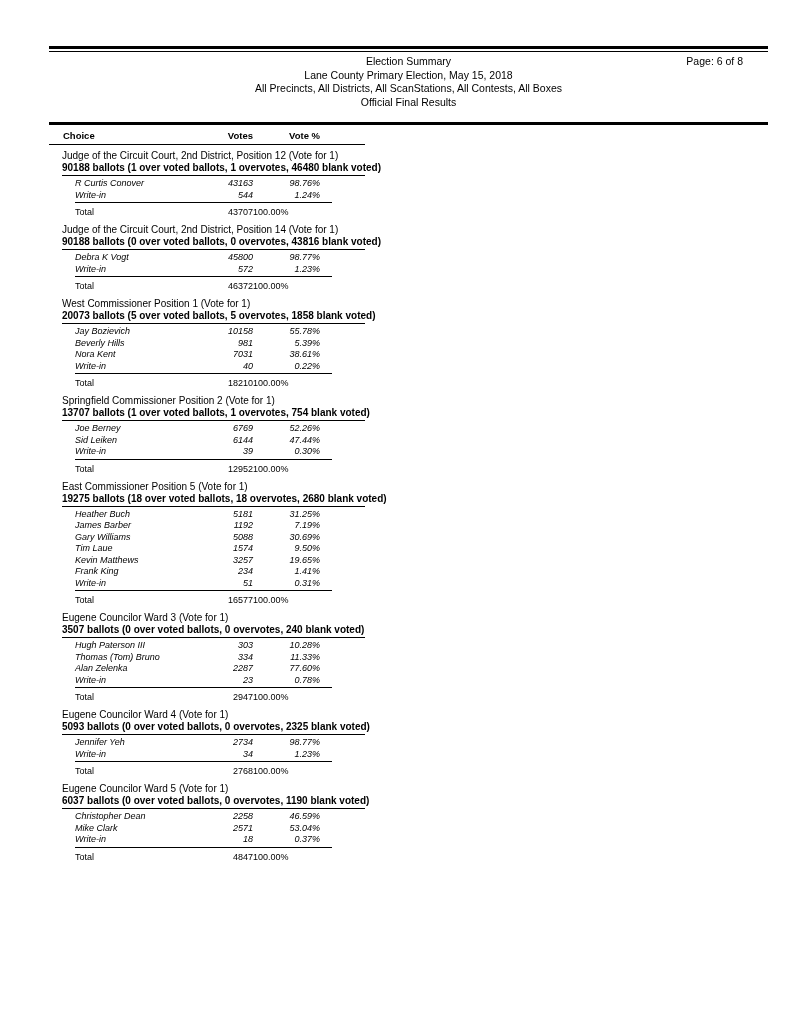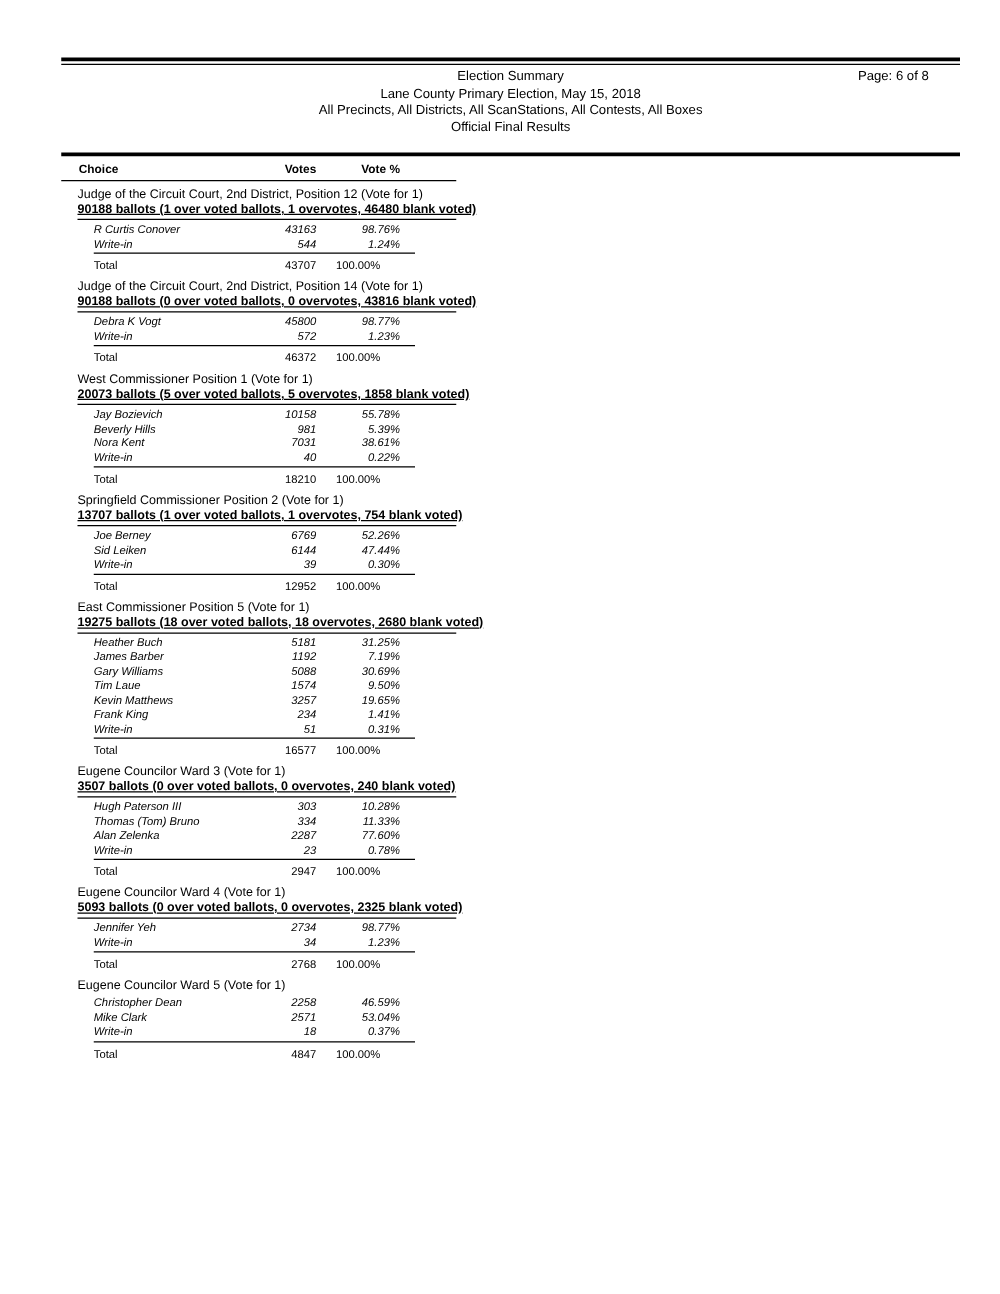--- a/index.html
+++ b/index.html
@@ -67,21 +67,20 @@
   }
   .contest-ballots {
     font-weight: bold;
     font-size: 10px;
     line-height: 12px;
     margin-left: 13px;
     width: 303px;
     white-space: nowrap;
     border-bottom: 1.5px solid #000;
     padding-bottom: 1px;
-    text-decoration: underline;
   }
 
   .rows { margin-top: 2px; font-style: italic; }
   .row {
     display: flex;
     margin-left: 26px;
     width: 257px;
     font-size: 9px;
     line-height: 11.5px;
     white-space: nowrap;
@@ -97,21 +96,21 @@
     display: flex;
     margin-left: 26px;
     width: 257px;
     font-size: 9px;
     line-height: 12px;
     margin-top: 3px;
     white-space: nowrap;
   }
   .total-row .name  { width: 98px; }
   .total-row .votes { width: 80px; text-align: right; }
-  .total-row .pct   { width: 67px; text-align: center; }
+  .total-row .pct   { width: 67px; text-align: left; }
 </style>
 </head>
 <body>
 
 <div class="page">
   <div class="content">
 
     <div class="rule-double"></div>
 
     <div class="report-header">
@@ -347,20 +346,21 @@
 </div>
     <div class="total-row">
       <span class="name">Total</span>
       <span class="votes">2768</span>
       <span class="pct">100.00%</span>
     </div>
   </div>
 
   <div class="contest">
     <div class="contest-title">Eugene Councilor Ward 5 (Vote for 1)</div>
+    <div class="contest-ballots">6037 ballots (0 over voted ballots, 0 overvotes, 1190 blank voted)</div>
     <div class="rows">
   <div class="row">
     <span class="name">Christopher Dean</span>
     <span class="votes">2258</span>
     <span class="pct">46.59%</span>
   </div>
 
   <div class="row">
     <span class="name">Mike Clark</span>
     <span class="votes">2571</span>

